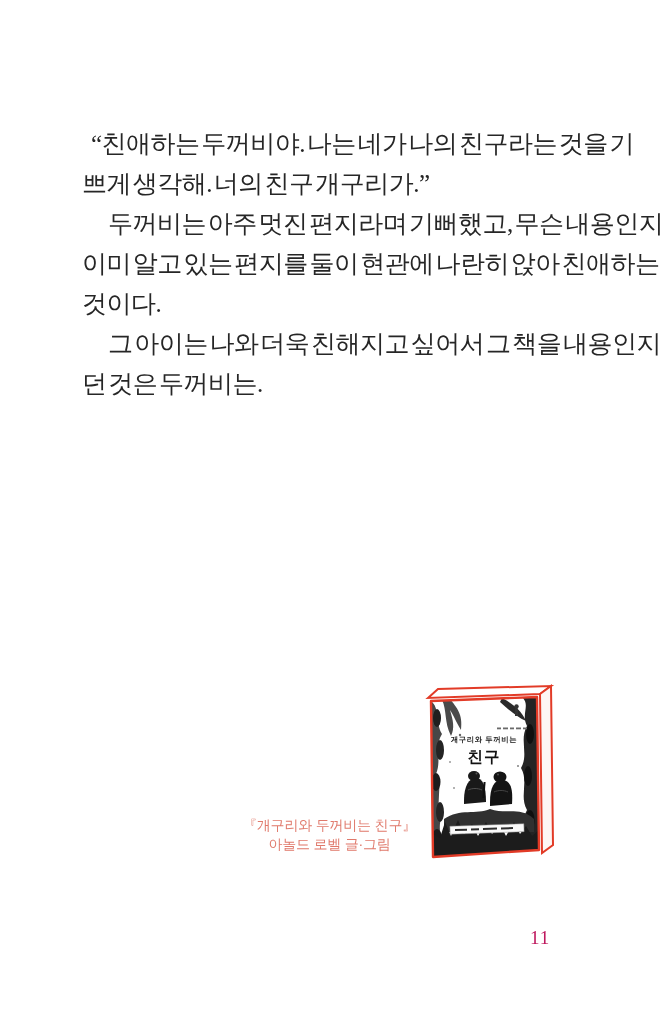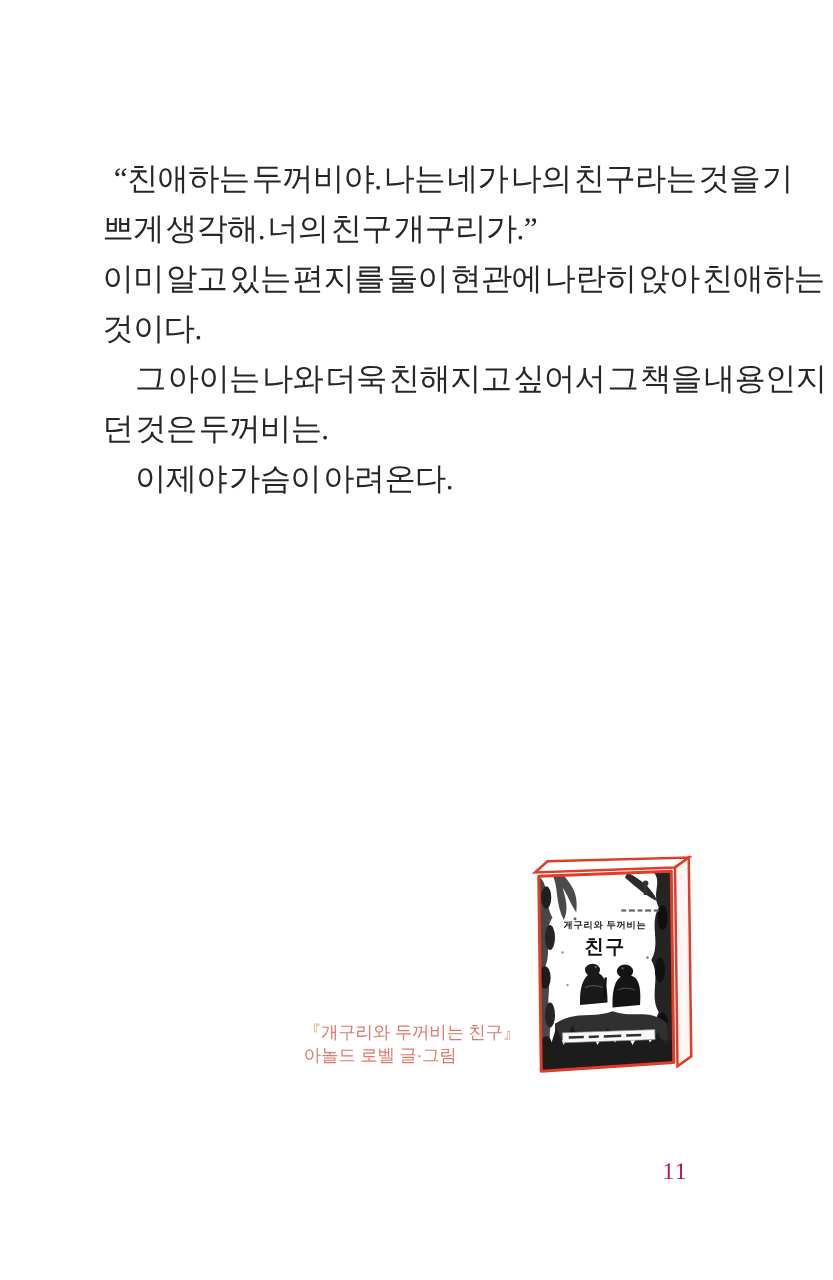--- a/index.html
+++ b/index.html
@@ -10,21 +10,21 @@
   }
   .textblock{position:absolute;left:82px;top:124px;width:520px;}
   .line{
     font-size:25px;line-height:40px;letter-spacing:-0.5px;word-spacing:-4px;
     color:#262626;white-space:nowrap;
   }
   .ind{text-indent:26px;}
   .indq{text-indent:9px;}
   .book{position:absolute;left:420px;top:678px;width:146px;height:190px;}
   .caption{
-    position:absolute;top:816px;right:250px;text-align:left;
+    position:absolute;top:816px;right:250px;text-align:center;
     font-family:"Liberation Sans","DejaVu Sans",sans-serif;
     color:#e0796b;font-size:14px;line-height:19px;letter-spacing:-0.2px;
   }
   .pagenum{
     position:absolute;left:530px;top:927px;font-size:19px;color:#be185d;
     letter-spacing:1px;
   }
   .cover-title-small{
     font-family:"Liberation Serif","DejaVu Serif",serif;font-weight:bold;
   }
@@ -33,25 +33,25 @@
   }
 </style>
 </head>
 <body>
 
 <div class="screen">
 
   <section class="textblock">
     <div class="line indq">“친애하는 두꺼비야. 나는 네가 나의 친구라는 것을 기</div>
     <div class="line">쁘게 생각해. 너의 친구 개구리가.”</div>
+    <div class="line ind">두꺼비는 아주 멋진 편지라며 기뻐했고, 무슨 내용인지</div>
     <div class="line">이미 알고 있는 편지를 둘이 현관에 나란히 앉아 친애하는</div>
     <div class="line">것이다.</div>
     <div class="line ind">그 아이는 나와 더욱 친해지고 싶어서 그 책을 내용인지</div>
     <div class="line">던 것은 두꺼비는.</div>
-    <div class="line ind">이제야 가슴이 아려온다.</div>
   </section>
 
   <div class="book">
     <svg width="146" height="190" viewBox="0 0 146 190">
       <defs>
         <clipPath id="coverClip">
           <path d="M11,23 L117,19 L119,172 L13,179 Z"></path>
         </clipPath>
       </defs>
 

